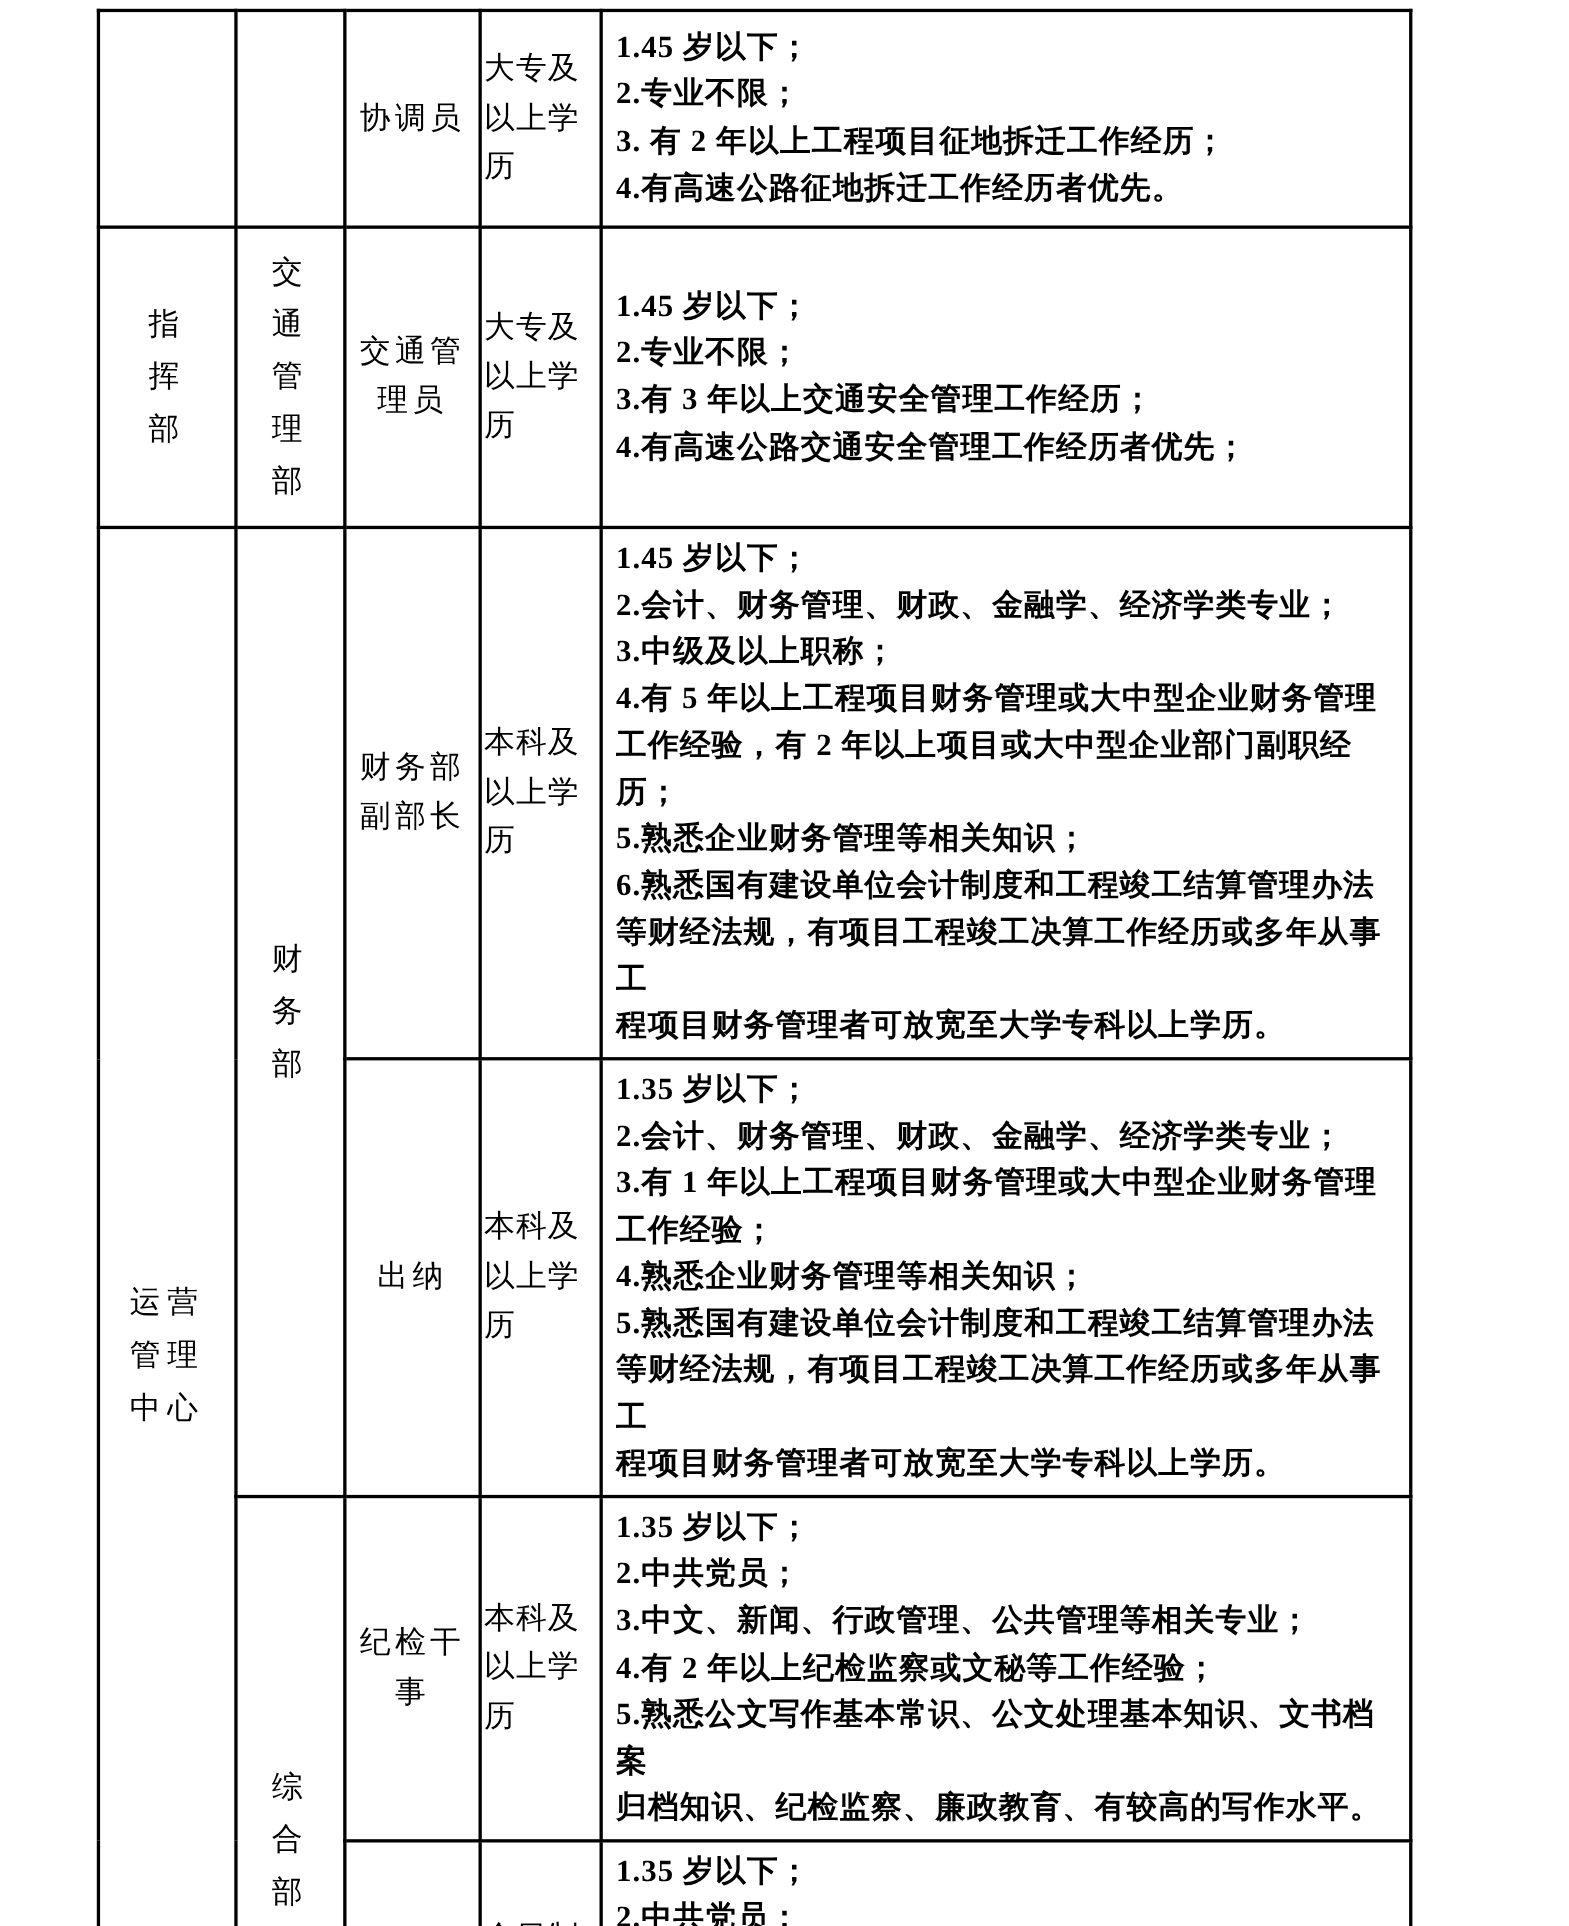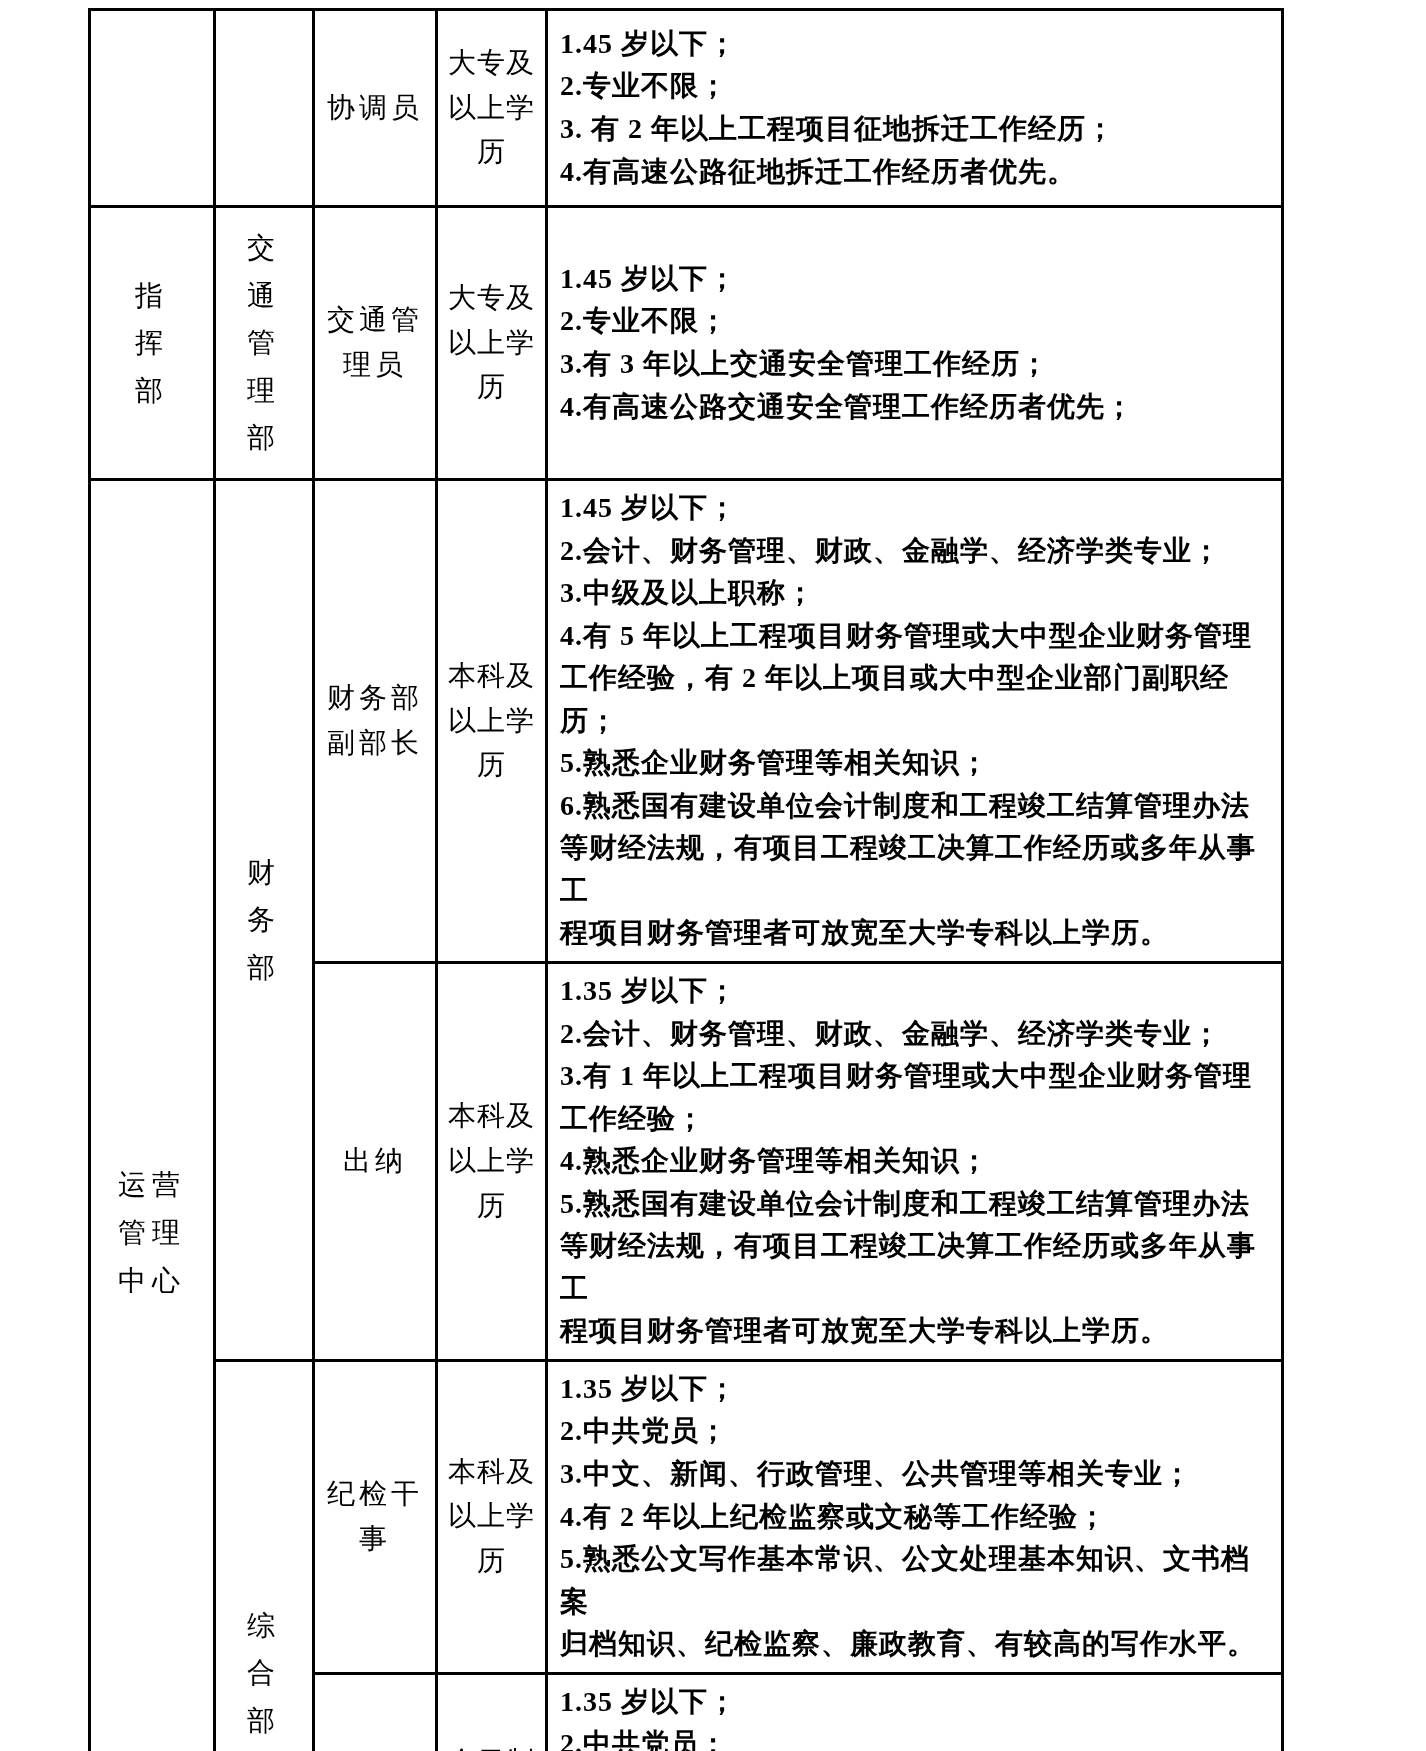--- a/index.html
+++ b/index.html
@@ -46,21 +46,20 @@
     padding: 2px;
     font-family: Liberation Serif, serif;
   }
   td.vert {
     text-align: center;
     line-height: 1.7;
     letter-spacing: 6px;
     padding: 2px;
   }
   td.edu {
-    text-align: center;
     line-height: 1.6;
     letter-spacing: 1px;
     padding: 2px;
   }
   td.req {
     text-align: left;
     line-height: 1.52;
     letter-spacing: 1px;
     padding: 6px 4px 6px 12px;
     font-weight: bold;

